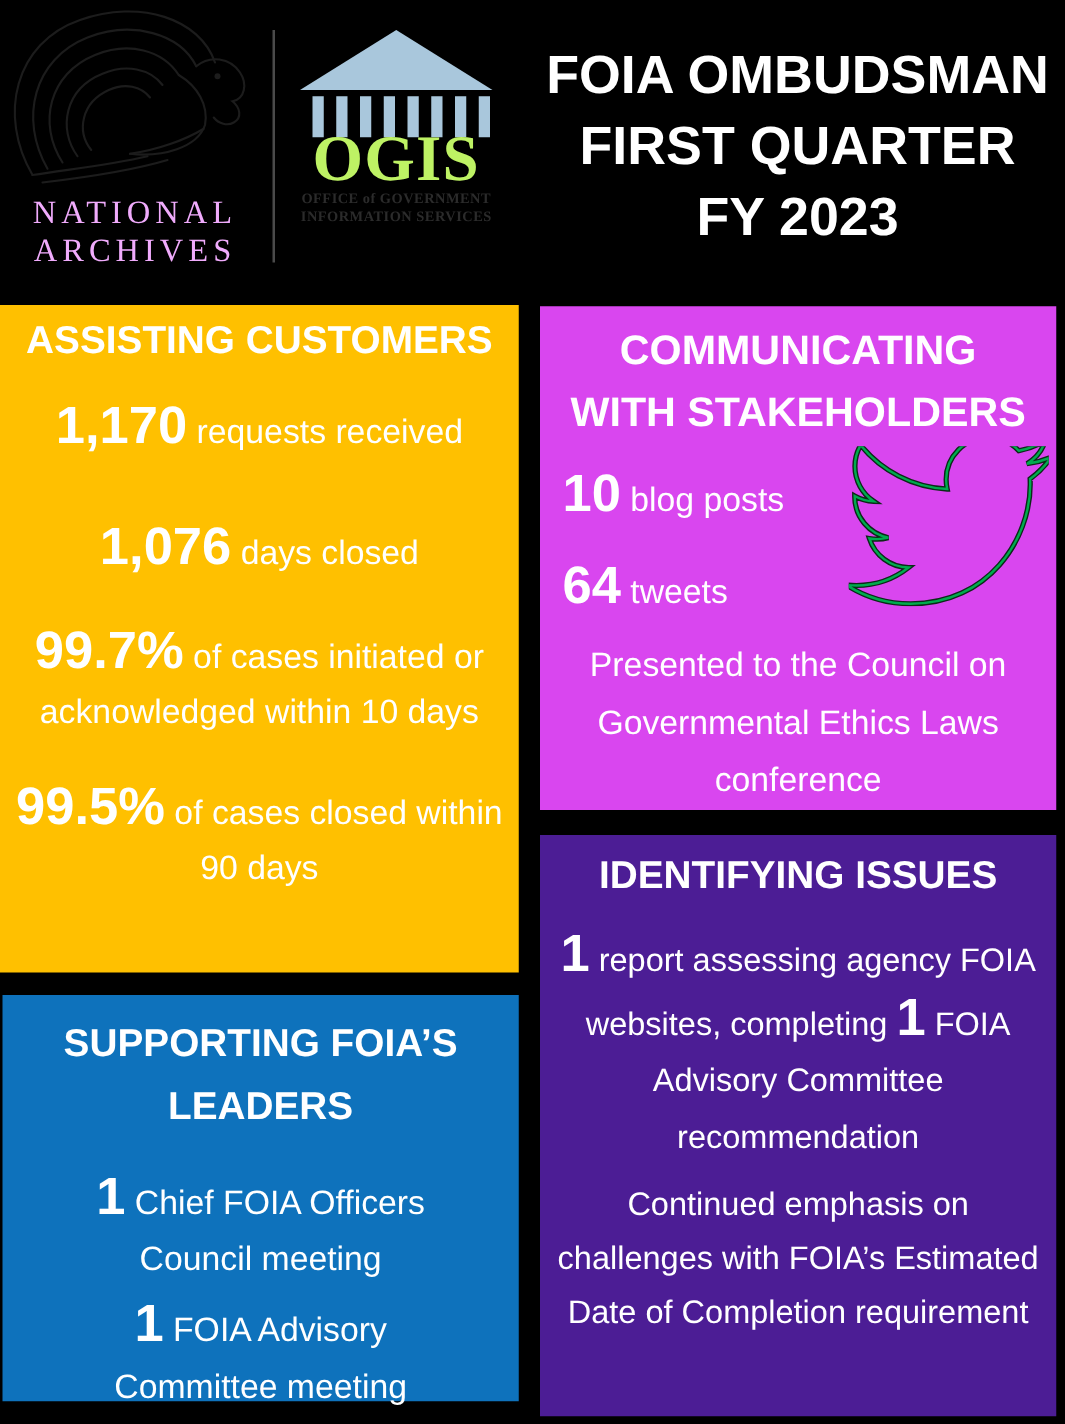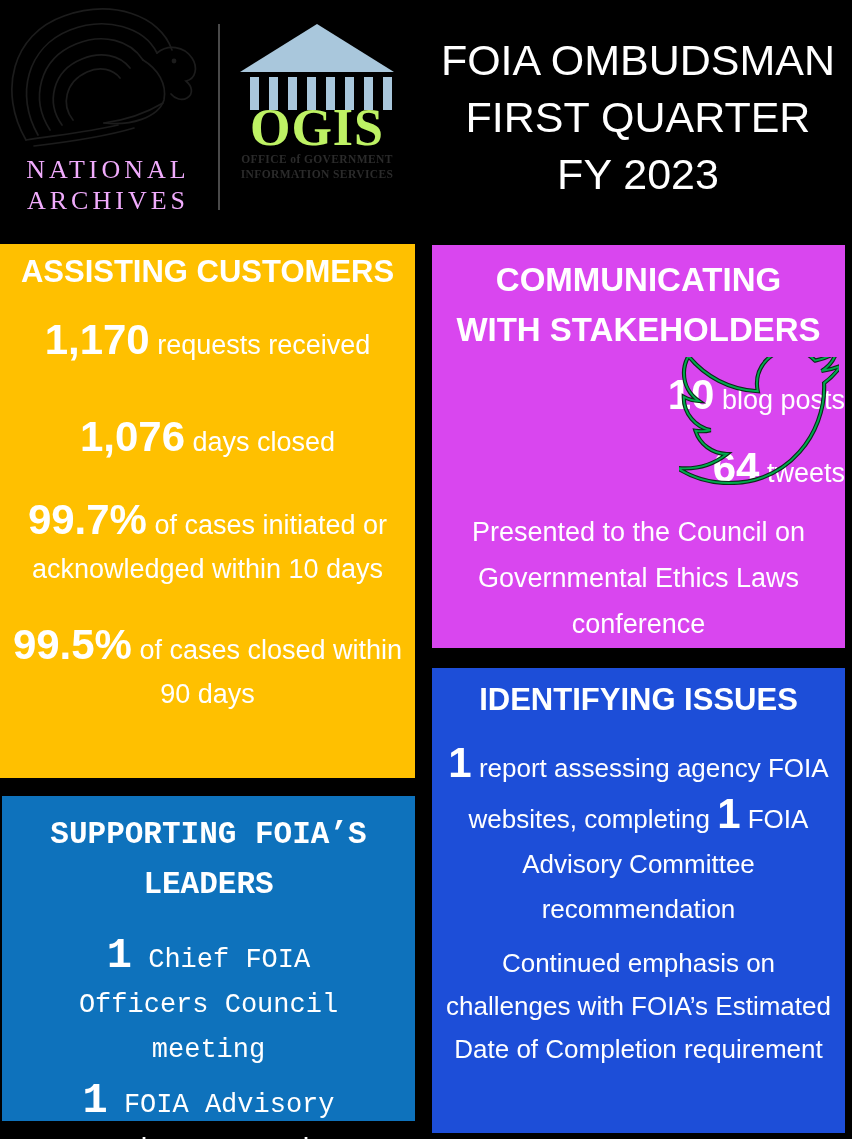--- a/index.html
+++ b/index.html
@@ -27,48 +27,48 @@
   .ogis-acronym{
     font-family:"Liberation Serif", serif;font-weight:bold;
     color:#bef264;font-size:52px;line-height:48px;letter-spacing:1px;margin-top:-6px;
   }
   .ogis-sub{
     font-family:"Liberation Serif", serif;
     color:#2b2b2b;font-size:11.5px;line-height:15px;letter-spacing:0.4px;font-weight:bold;
   }
   .main-title{
     position:absolute;left:424px;top:32px;width:428px;
-    color:#fff;font-weight:normal;font-size:43px;line-height:57px;
+    color:#fff;font-weight:bold;font-size:43px;line-height:57px;
     text-align:center;
   }
   
   .box{position:absolute;color:#fff;text-align:center;}
   .box h2{margin:0;font-weight:bold;}
   .box p{margin:0;}
   .num{font-weight:bold;font-size:42px;}
   .box-assisting{left:0;top:244px;width:415px;height:534px;background:#FFC000;}
   .box-assisting h2{margin-top:10px;font-size:31px;}
   .box-assisting p{font-size:27px;line-height:44px;padding:0 8px;}
   .ba-p1{margin-top:28px !important;}
   .ba-p2{margin-top:48px !important;}
   .ba-p3{margin-top:34px !important;}
   .ba-p4{margin-top:32px !important;}
   .box-communicating{left:432px;top:245px;width:413px;height:403px;background:#d946ef;}
   .box-communicating h2{margin-top:10px;font-size:33px;line-height:50px;}
-  .bc-stat{font-size:27px;line-height:44px;text-align:right;padding-left:18px;}
+  .bc-stat{font-size:27px;line-height:44px;text-align:left;padding-left:18px;}
   .bc-stat1{margin-top:18px !important;}
   .bc-stat2{margin-top:24px !important;}
   .bc-note{font-size:27px;line-height:46px;margin-top:14px !important;padding:0 12px;}
   .twitter-bird{position:absolute;right:6px;top:112px;}
-  .box-supporting{left:2px;top:796px;width:413px;height:325px;background:#0E72BC;font-family:Liberation Mono, monospace;}
+  .box-supporting{left:2px;top:796px;width:413px;height:325px;background:#0E72BC;}
   .box-supporting h2{margin-top:14px;font-size:31px;line-height:50px;padding:0 30px;}
   .box-supporting p{font-size:27px;line-height:45px;padding:0 40px;}
   .bs-p1{margin-top:24px !important;}
   .bs-p2{margin-top:6px !important;}
-  .box-identifying{left:432px;top:668px;width:413px;height:465px;background:#1d4ed8;text-align:center;}
+  .box-identifying{left:432px;top:668px;width:413px;height:465px;background:#4c1d95;text-align:center;}
   .box-identifying h2{margin-top:14px;font-size:31px;}
   .bi-p1{font-size:26px;line-height:45px;margin-top:22px !important;padding:0 6px;}
   .bi-p2{font-size:26px;line-height:43px;margin-top:10px !important;padding:0 14px;}
 </style>
 </head>
 <body>
 
 <div class="header">
 
   <div class="na-logo">

